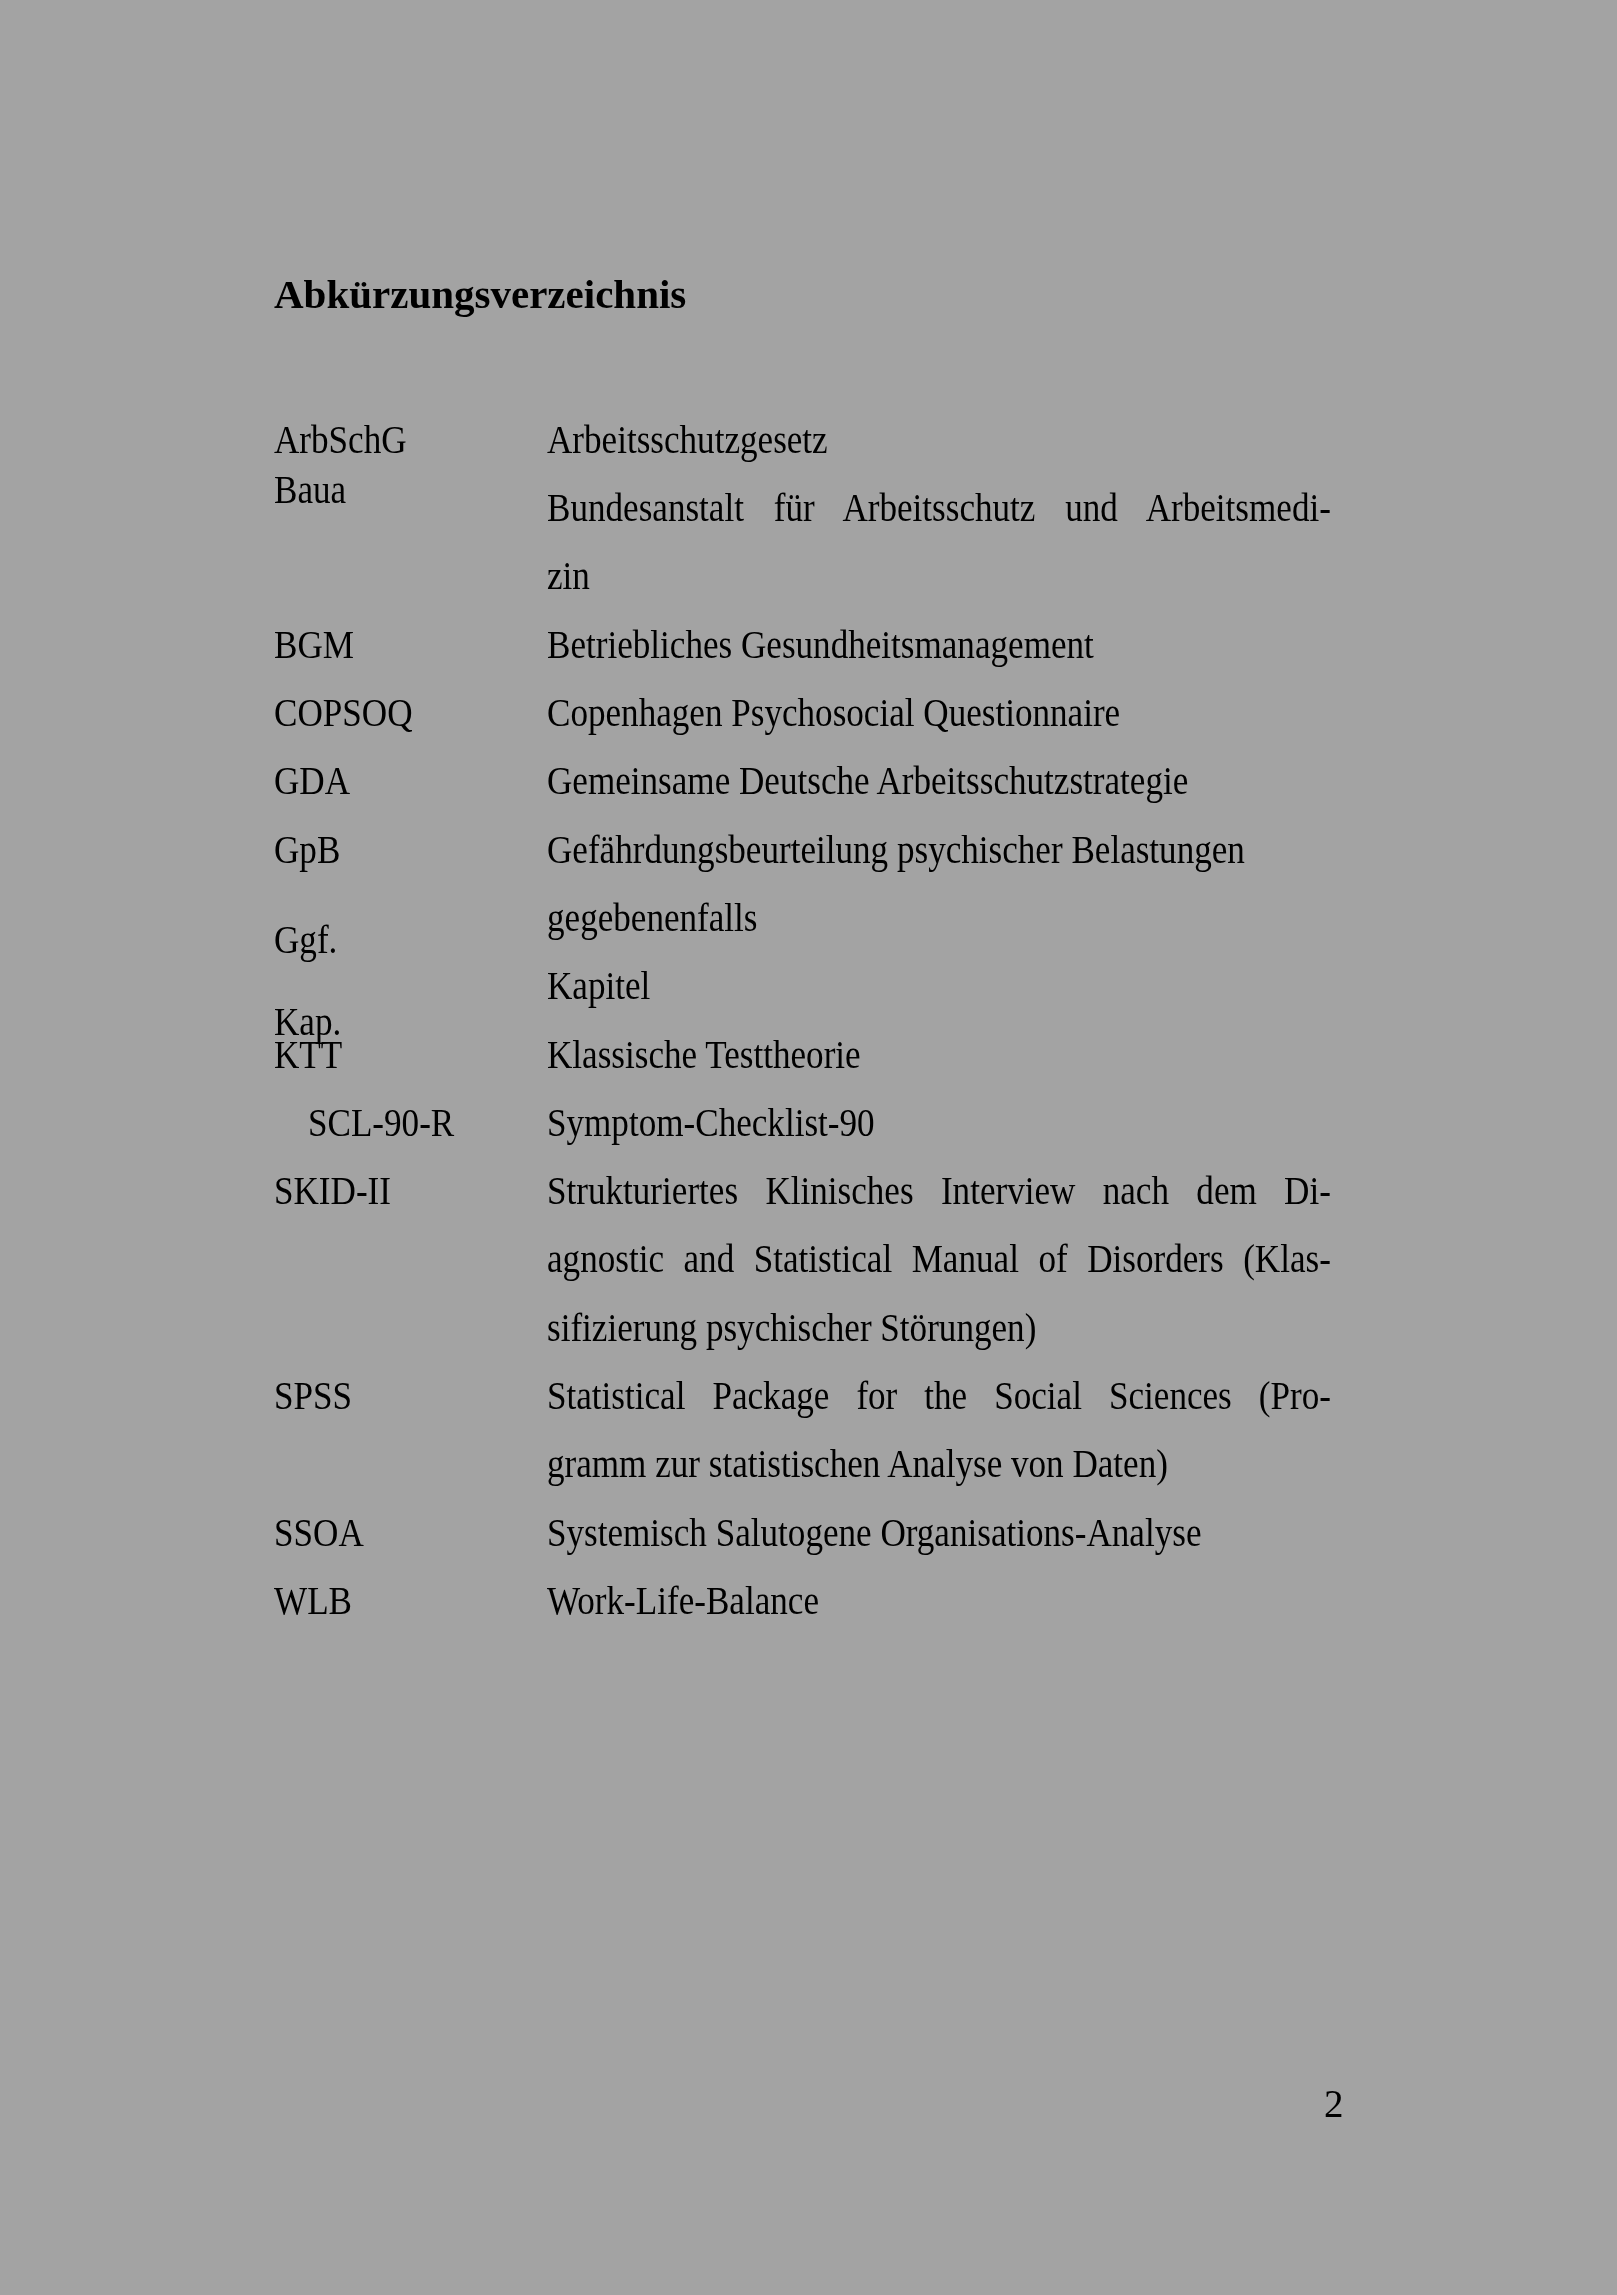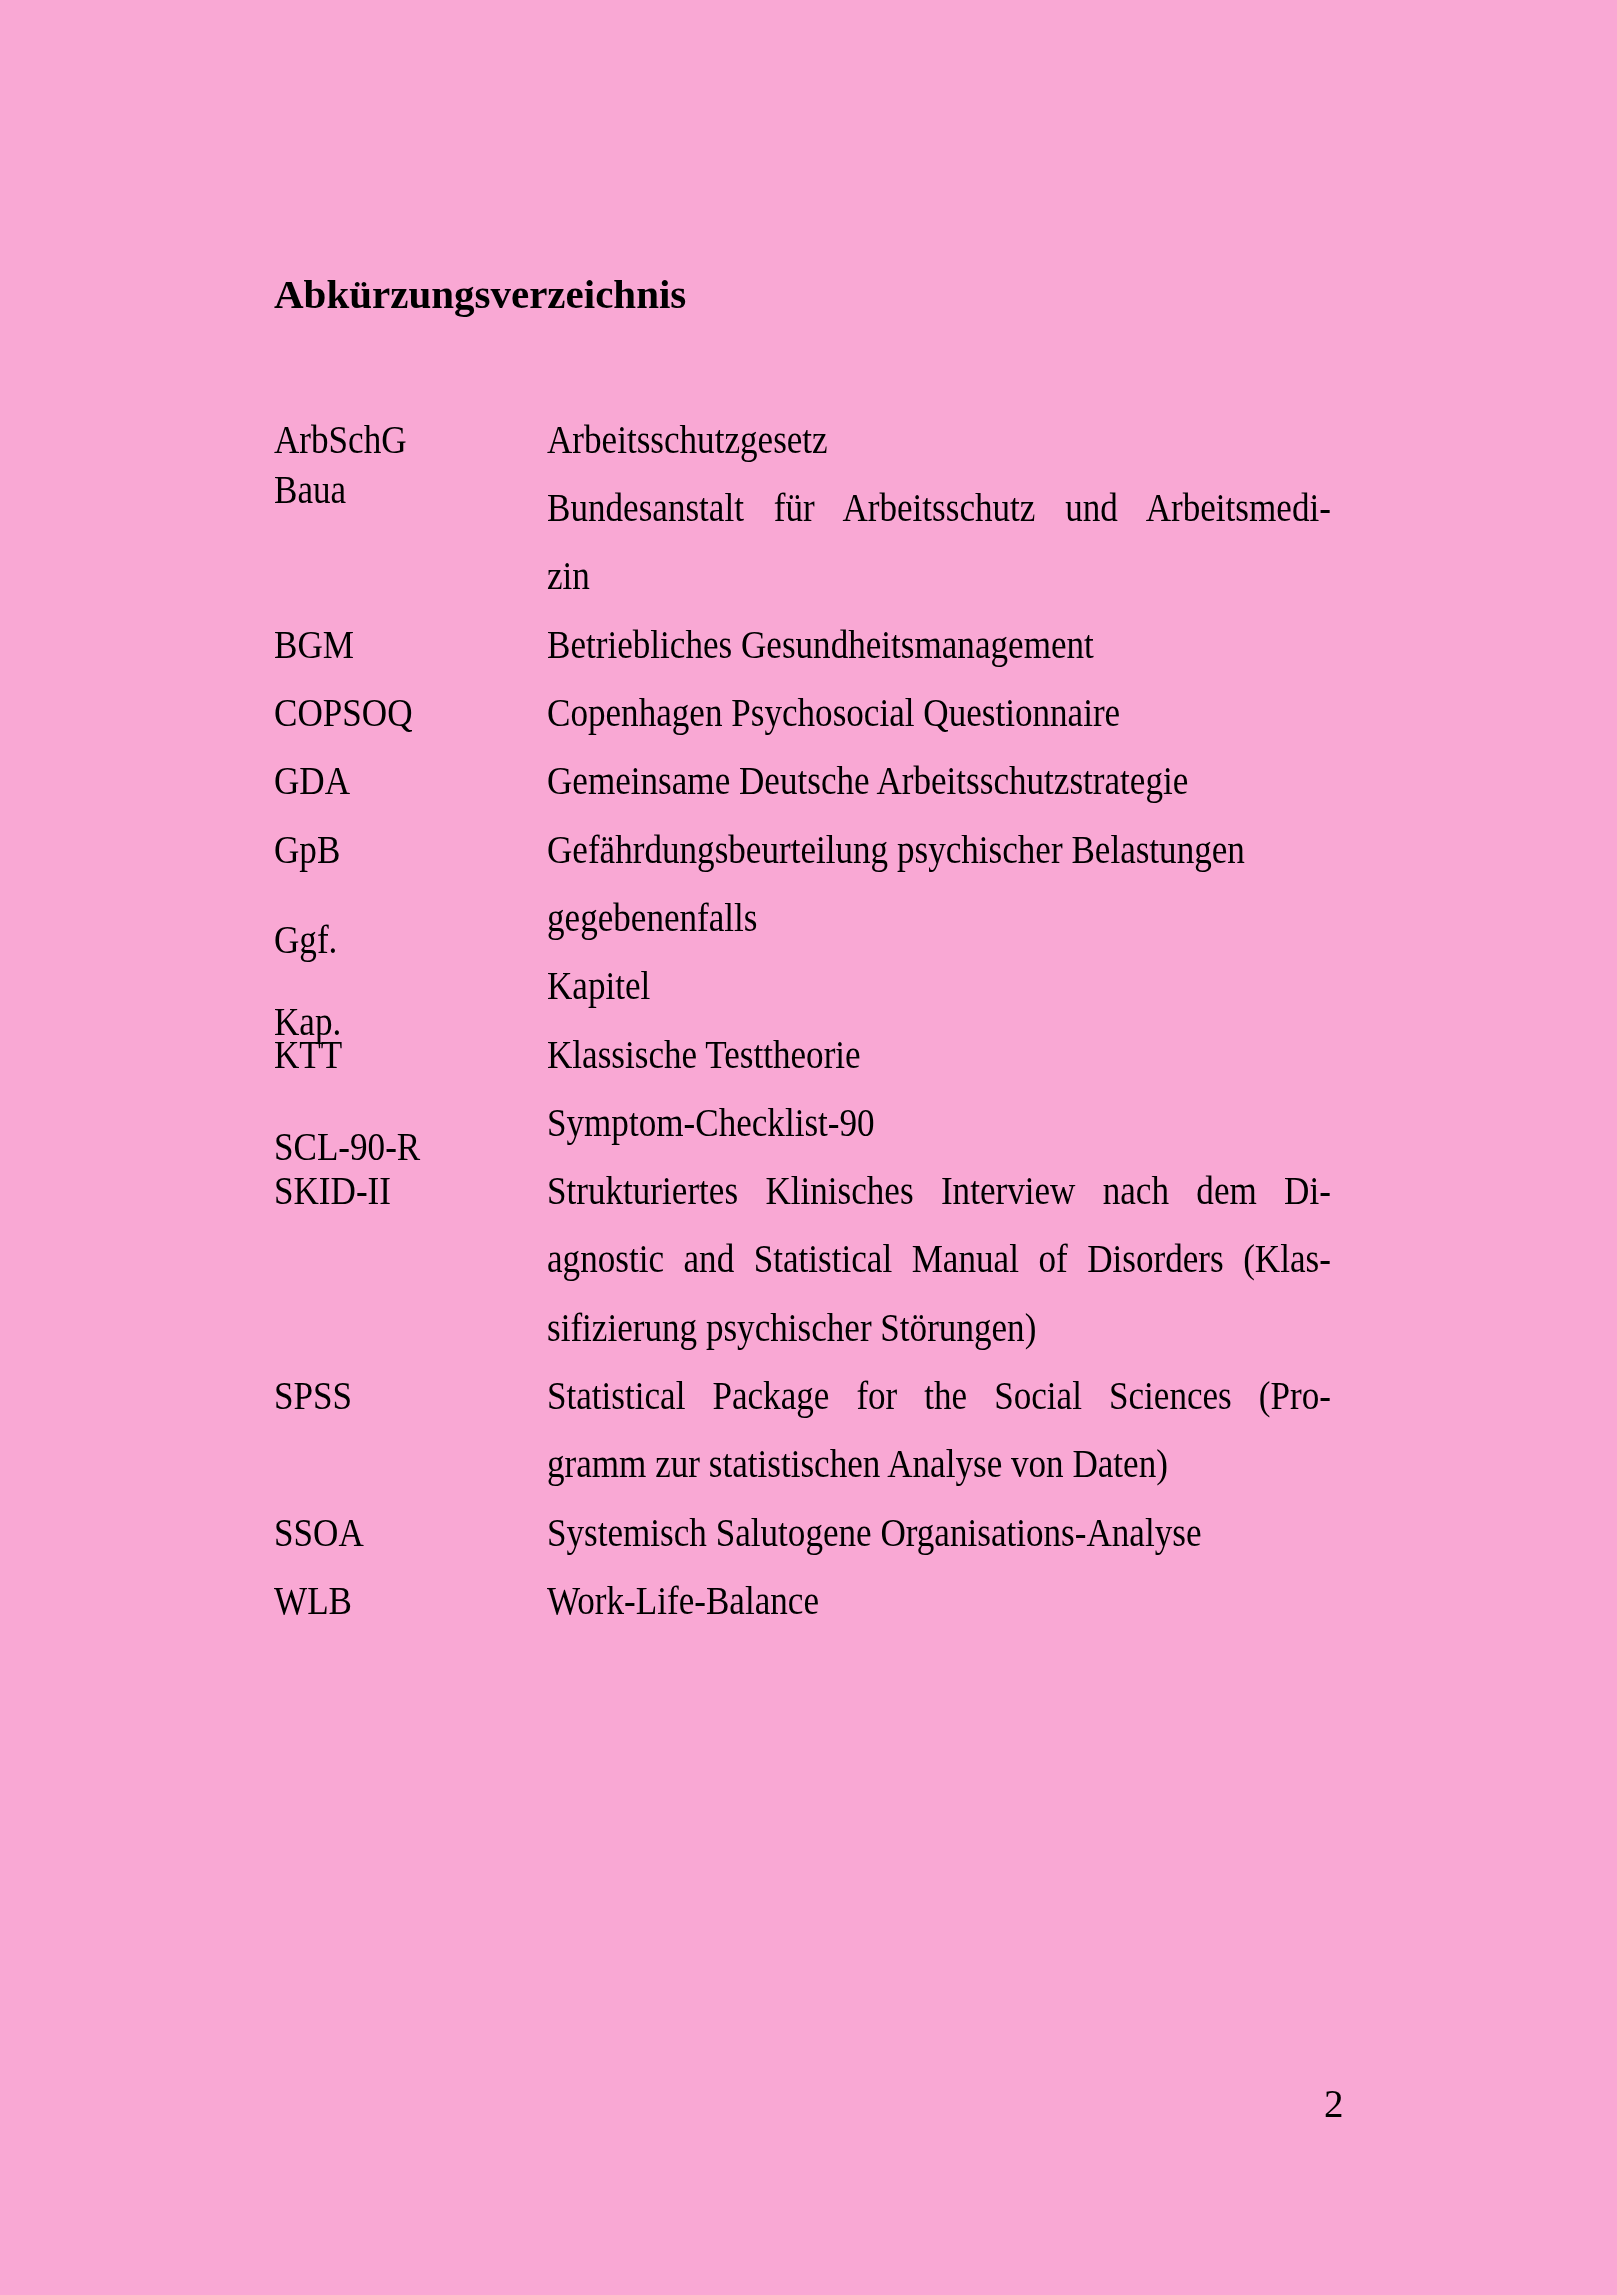--- a/index.html
+++ b/index.html
@@ -1,17 +1,17 @@
 <!DOCTYPE html>
 <html style="font-size:7.4px"><head>
 <meta charset="utf-8">
 <style>
   html, body { margin: 0; padding: 0; background: #ffffff; }
   body { width: 1618px; height: 2295px; position: relative; overflow: hidden; }
-  .page { position: absolute; left: 0; top: 0; width: 1618px; height: 2295px; background: #f9a8d4; }
+  .page { position: absolute; left: 0; top: 0; width: 1618px; height: 2295px; background: #a3a3a3; }
   .title {
     position: absolute; left: 274px; top: 271px;
     font-family: "Liberation Serif", serif; font-weight: bold;
     font-size: 41px; line-height: 46px; color: #000000;
     white-space: nowrap;
   }
   .list { position: absolute; left: 0; top: 0; width: 1618px; }
   .line {
     position: absolute; height: 46px;
     font-family: "Liberation Serif", serif; font-size: 39px; line-height: 46px;
@@ -49,21 +49,21 @@
       <div class="line abbr" style="top: 758px; text-decoration: underline;"><span class="abbr-inner">GDA</span></div>
       <div class="line desc" style="top: 758px;">Gemeinsame Deutsche Arbeitsschutzstrategie</div>
       <div class="line abbr" style="top: 827px;"><span class="abbr-inner">GpB</span></div>
       <div class="line desc" style="top: 827px;">Gefährdungsbeurteilung psychischer Belastungen</div>
       <div class="line abbr" style="top: 917px;"><span class="abbr-inner">Ggf.</span></div>
       <div class="line desc" style="top: 895px;">gegebenenfalls</div>
       <div class="line abbr" style="top: 987px; margin-top: 12px;"><span class="abbr-inner">Kap.</span></div>
       <div class="line desc" style="top: 963px;">Kapitel</div>
       <div class="line abbr" style="top: 1032px;"><span class="abbr-inner">KTT</span></div>
       <div class="line desc" style="top: 1032px;">Klassische Testtheorie</div>
-      <div class="line abbr" style="top: 1124px;"><span class="abbr-inner">SCL-90-R</span></div>
+      <div class="line abbr" style="top: 1100px; margin-left: 34px;"><span class="abbr-inner">SCL-90-R</span></div>
       <div class="line desc" style="top: 1100px;">Symptom-Checklist-90</div>
       <div class="line abbr" style="top: 1168px; text-decoration: underline;"><span class="abbr-inner">SKID-II</span></div>
       <div class="line desc justify" style="top: 1168px;">Strukturiertes Klinisches Interview nach dem Di-</div>
       <div class="line desc justify" style="top: 1236px;">agnostic and Statistical Manual of Disorders (Klas-</div>
       <div class="line desc" style="top: 1305px;">sifizierung psychischer Störungen)</div>
       <div class="line abbr" style="top: 1373px;"><span class="abbr-inner">SPSS</span></div>
       <div class="line desc justify" style="top: 1373px;">Statistical Package for the Social Sciences (Pro-</div>
       <div class="line desc" style="top: 1441px;">gramm zur statistischen Analyse von Daten)</div>
       <div class="line abbr" style="top: 1510px;"><span class="abbr-inner">SSOA</span></div>
       <div class="line desc" style="top: 1510px;">Systemisch Salutogene Organisations-Analyse</div>

